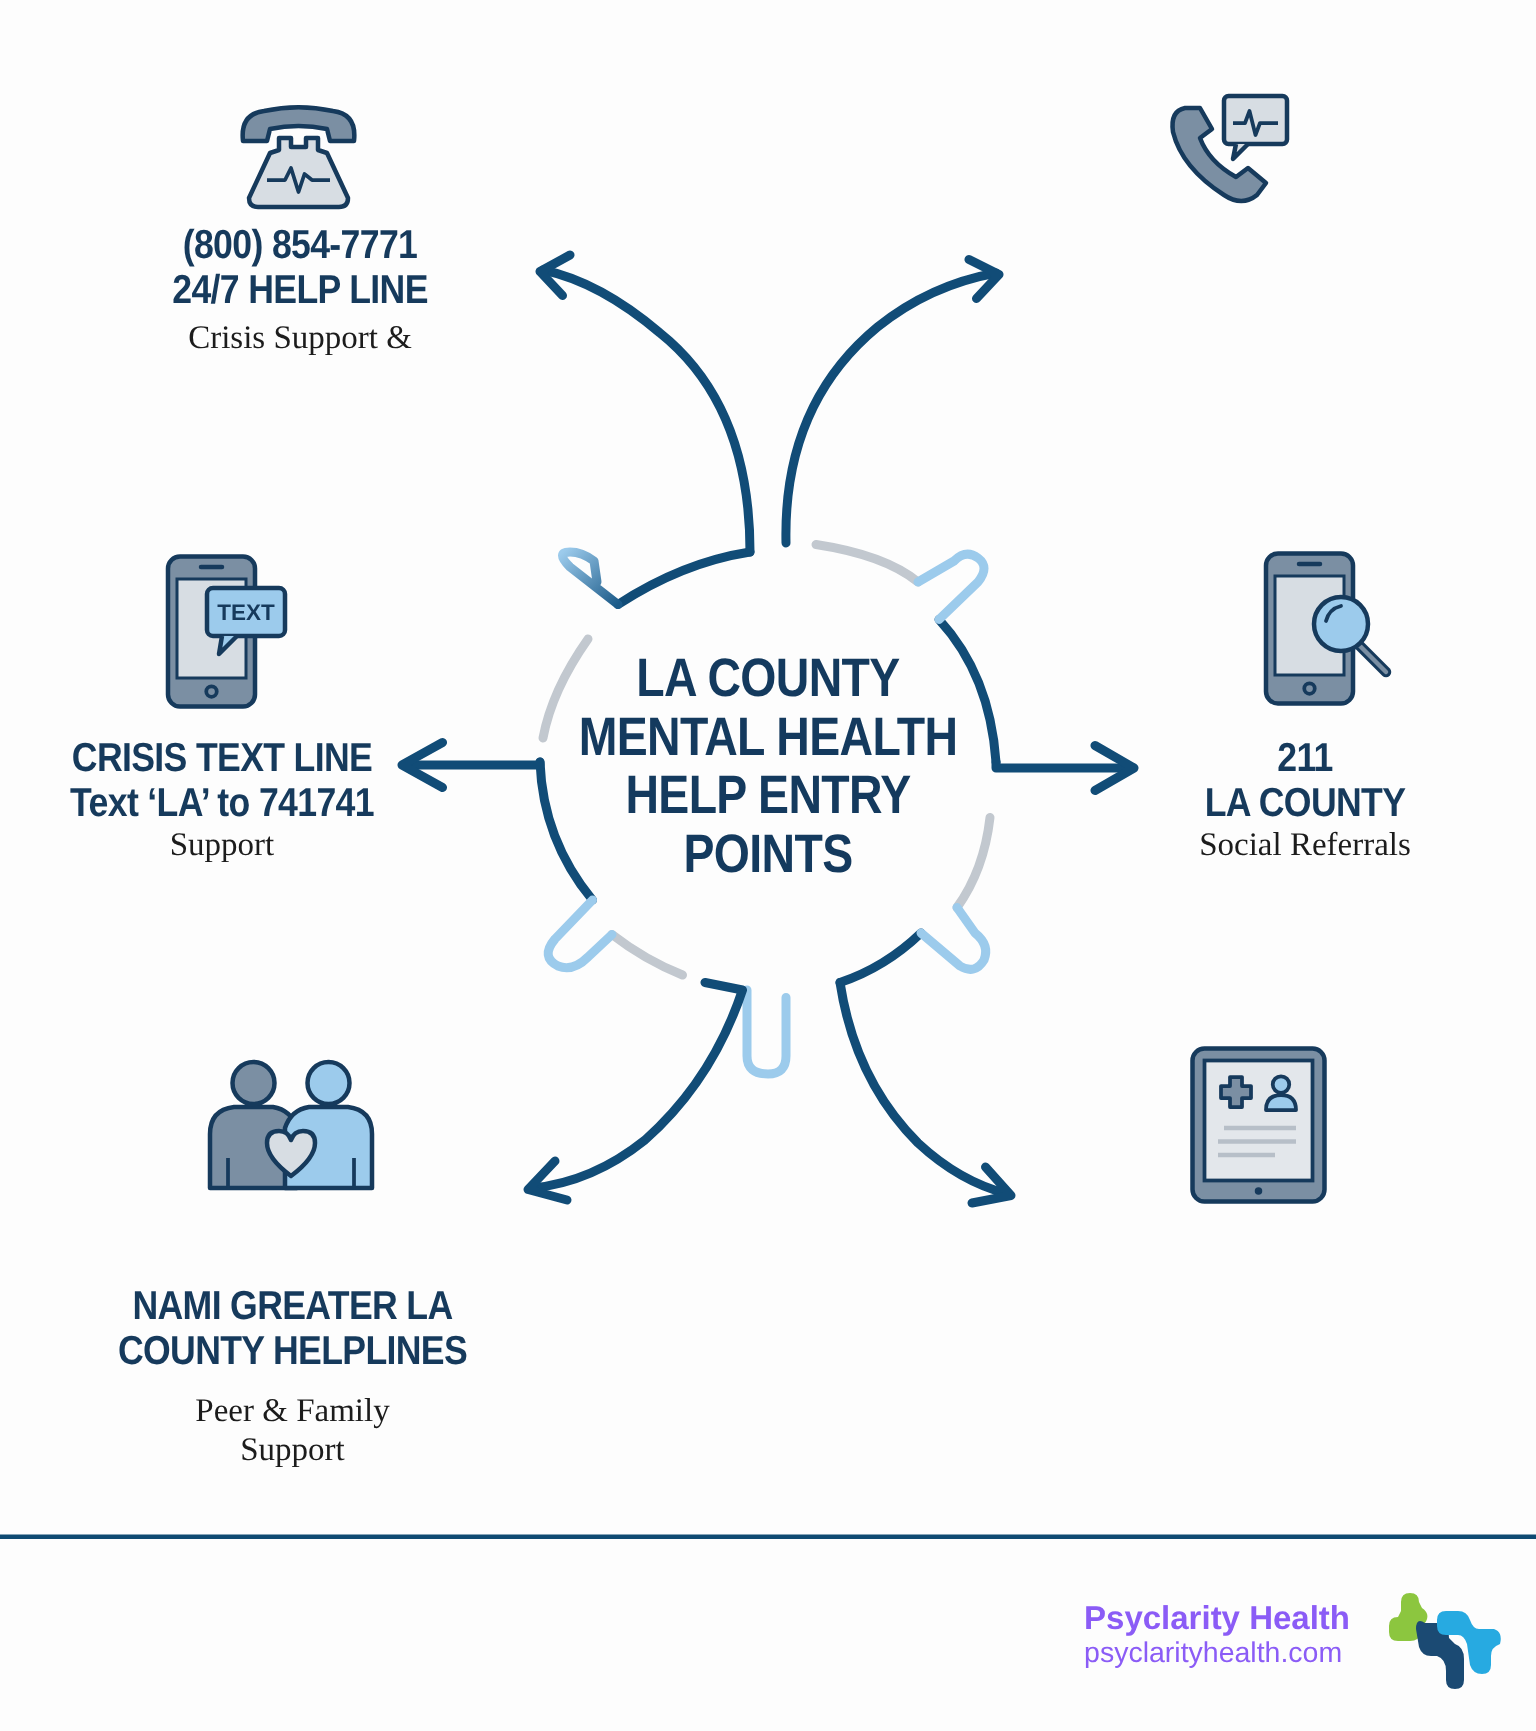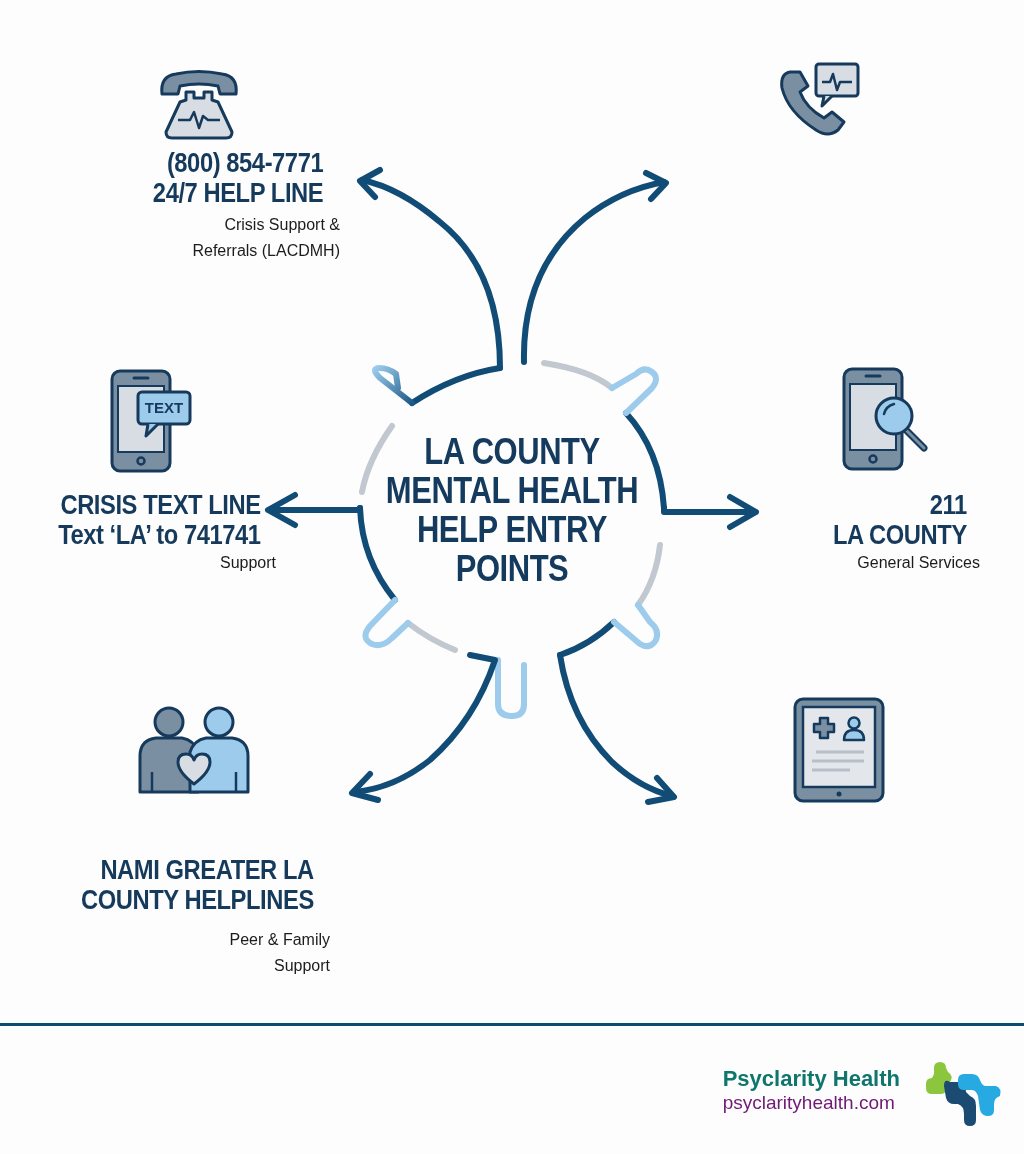--- a/index.html
+++ b/index.html
@@ -3,42 +3,42 @@
 <meta charset="utf-8">
 <style>
   html, body { margin: 0; padding: 0; }
   body {
     width: 1024px; height: 1154px; position: relative; overflow: hidden;
     background: #fdfdfd;
     font-family: "Liberation Sans", "DejaVu Sans", sans-serif;
   }
   .canvas { position: absolute; left: 0; top: 0; width: 1024px; height: 1025px; }
   svg.diagram { position: absolute; left: 0; top: 0; }
-  .node { position: absolute; text-align: right; }
+  .node { position: absolute; text-align: center; }
   .node .title {
     font-family: "Liberation Sans", sans-serif;
     font-weight: 700; color: #163a5c; font-size: 27px; line-height: 30px;
     letter-spacing: -0.5px; transform: scaleX(0.88); transform-origin: center top;
     white-space: nowrap;
   }
   .node .sub {
-    font-family: Liberation Sans, sans-serif;
-    color: #1c1c1c; font-size: 16px; line-height: 26px; margin-top: 4px;
+    font-family: Liberation Serif, serif;
+    color: #1c1c1c; font-size: 22px; line-height: 26px; margin-top: 4px;
     white-space: nowrap;
   }
   .icon { position: absolute; }
   .center-title {
     position: absolute; left: 362px; top: 432px; width: 300px; text-align: center;
     font-weight: 700; color: #143a5e; font-size: 36px; line-height: 39px;
     letter-spacing: -0.5px; transform: scaleX(0.86); transform-origin: center top;
   }
   .footer-line { position: absolute; left: 0; top: 1023px; width: 1024px; height: 3px; background: #0f4a72; }
   .brand { position: absolute; right: 124px; top: 1066px; text-align: left; }
-  .brand-name { font-weight: 700; font-size: 22px; color: #0f766e; line-height: 26px; }
-  .brand-url { font-size: 19px; color: #701a75; line-height: 22px; }
+  .brand-name { font-weight: 700; font-size: 22px; color: #8b5cf6; line-height: 26px; }
+  .brand-url { font-size: 19px; color: #8b5cf6; line-height: 22px; }
   .logo { position: absolute; left: 924px; top: 1058px; }
 </style>
 </head>
 <body>
 
 <div class="canvas">
 
   <svg class="diagram" width="1024" height="1025" viewBox="0 0 1024 1025">
     <defs>
       <linearGradient id="gl" x1="0" y1="0" x2="1" y2="1">
@@ -94,21 +94,20 @@
 
   <svg class="icon" style="left:156px;top:66px" width="86" height="76" viewBox="0 0 86 76">
     <path d="M6 28 Q4 10 20 8 Q43 3 66 8 Q82 10 80 28 L64 28 L62 20 Q43 16 24 20 L22 28 Z" fill="#7b8fa3" stroke="#163a5c" stroke-width="3" stroke-linejoin="round"></path>
     <path d="M30 26 L30 34 L24 36 L10 66 Q10 72 16 72 L70 72 Q76 72 76 66 L62 36 L56 34 L56 26 L48 26 L48 32 L38 32 L38 26 Z" fill="#d7dde3" stroke="#163a5c" stroke-width="3" stroke-linejoin="round"></path>
     <path d="M22 54 L34 54 L38 46 L43 62 L47 50 L52 54 L64 54" fill="none" stroke="#163a5c" stroke-width="2.5" stroke-linejoin="round"></path>
   </svg>
   <div class="node" style="left:60px;top:148px;width:280px">
     <div class="title">(800) 854-7771</div>
     <div class="title">24/7 HELP LINE</div>
     <div class="sub">Crisis Support &amp;</div>
-    <div class="sub" style="margin-top:0">Referrals (LACDMH)</div>
   </div>
 
   <svg class="icon" style="left:776px;top:60px" width="86" height="80" viewBox="0 0 86 80">
     <path d="M14 12 Q4 14 6 28 Q12 52 40 70 Q52 78 62 70 L68 62 L56 52 L48 58 Q30 48 24 32 L32 26 L24 12 Z" fill="#7b8fa3" stroke="#163a5c" stroke-width="3" stroke-linejoin="round"></path>
     <rect x="40" y="4" width="42" height="32" rx="3" fill="#d7dde3" stroke="#163a5c" stroke-width="3"></rect>
     <path d="M48 36 L46 46 L56 36" fill="#d7dde3" stroke="#163a5c" stroke-width="3" stroke-linejoin="round"></path>
     <path d="M46 22 L54 22 L57 14 L61 30 L64 22 L76 22" fill="none" stroke="#163a5c" stroke-width="2.5" stroke-linejoin="round"></path>
   </svg>
 
   <svg class="icon" style="left:108px;top:368px" width="86" height="106" viewBox="0 0 86 106">
@@ -132,21 +131,21 @@
     <line x1="26" y1="10" x2="40" y2="10" stroke="#163a5c" stroke-width="3" stroke-linecap="round"></line>
     <circle cx="33" cy="93" r="3.5" fill="none" stroke="#163a5c" stroke-width="2.5"></circle>
     <line x1="66" y1="64" x2="84" y2="82" stroke="#163a5c" stroke-width="7" stroke-linecap="round"></line>
     <line x1="66" y1="64" x2="84" y2="82" stroke="#7b8fa3" stroke-width="3" stroke-linecap="round"></line>
     <circle cx="54" cy="50" r="18" fill="#9ccbec" stroke="#163a5c" stroke-width="3"></circle>
     <path d="M44 48 Q46 40 54 38" fill="none" stroke="#163a5c" stroke-width="2.5" stroke-linecap="round"></path>
   </svg>
   <div class="node" style="left:760px;top:490px;width:220px">
     <div class="title">211</div>
     <div class="title">LA COUNTY</div>
-    <div class="sub" style="margin-top:0">General Services</div>
+    <div class="sub" style="margin-top:0">Social Referrals</div>
   </div>
 
   <svg class="icon" style="left:136px;top:704px" width="120" height="92" viewBox="0 0 120 92">
     <path d="M4 88 L4 52 Q4 36 20 34 L46 34 Q58 36 62 48 L62 88 Z" fill="#7b8fa3" stroke="#163a5c" stroke-width="3" stroke-linejoin="round"></path>
     <circle cx="33" cy="18" r="14" fill="#7b8fa3" stroke="#163a5c" stroke-width="3"></circle>
     <path d="M54 88 L54 48 Q58 36 70 34 L96 34 Q112 36 112 52 L112 88 Z" fill="#9ccbec" stroke="#163a5c" stroke-width="3" stroke-linejoin="round"></path>
     <circle cx="83" cy="18" r="14" fill="#9ccbec" stroke="#163a5c" stroke-width="3"></circle>
     <line x1="16" y1="88" x2="16" y2="68" stroke="#163a5c" stroke-width="2.5"></line>
     <line x1="100" y1="88" x2="100" y2="68" stroke="#163a5c" stroke-width="2.5"></line>
     <path d="M58 80 Q42 68 42 58 Q42 50 50 50 Q56 50 58 56 Q60 50 66 50 Q74 50 74 58 Q74 68 58 80 Z" fill="#d7dde3" stroke="#163a5c" stroke-width="3" stroke-linejoin="round"></path>

